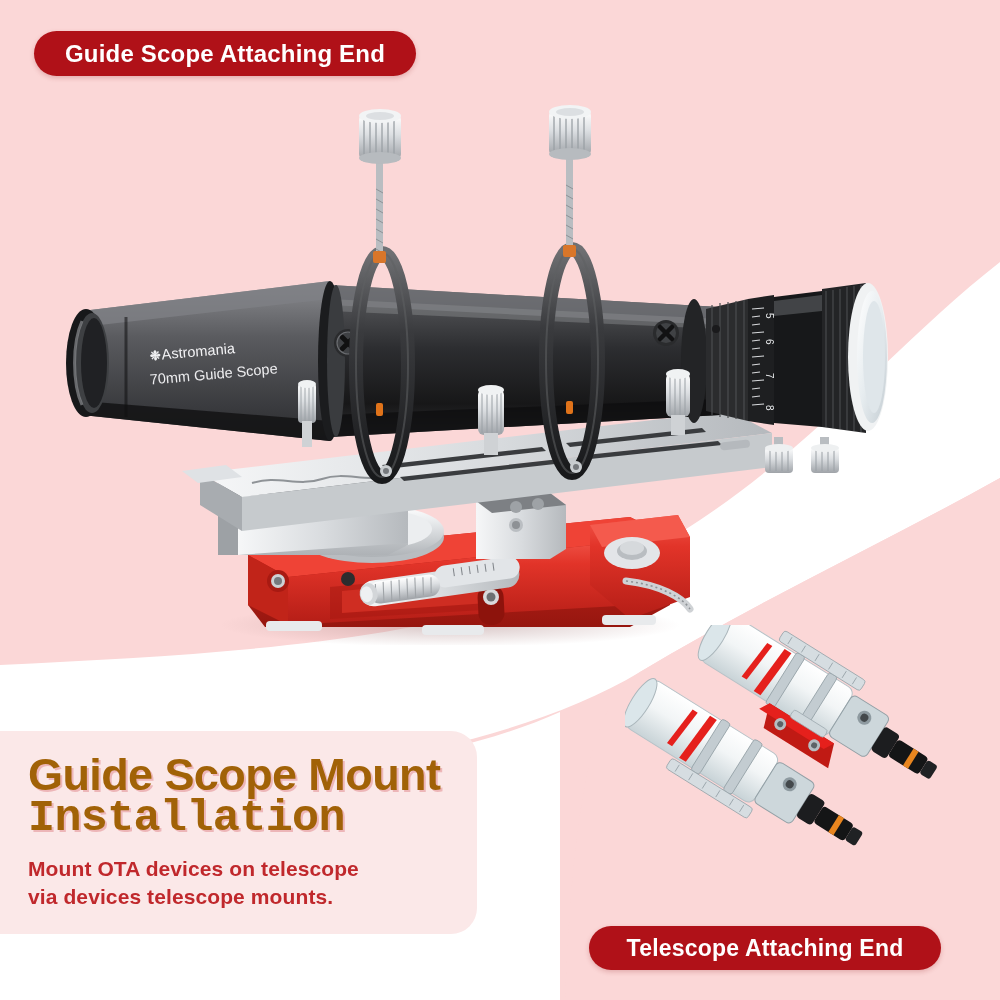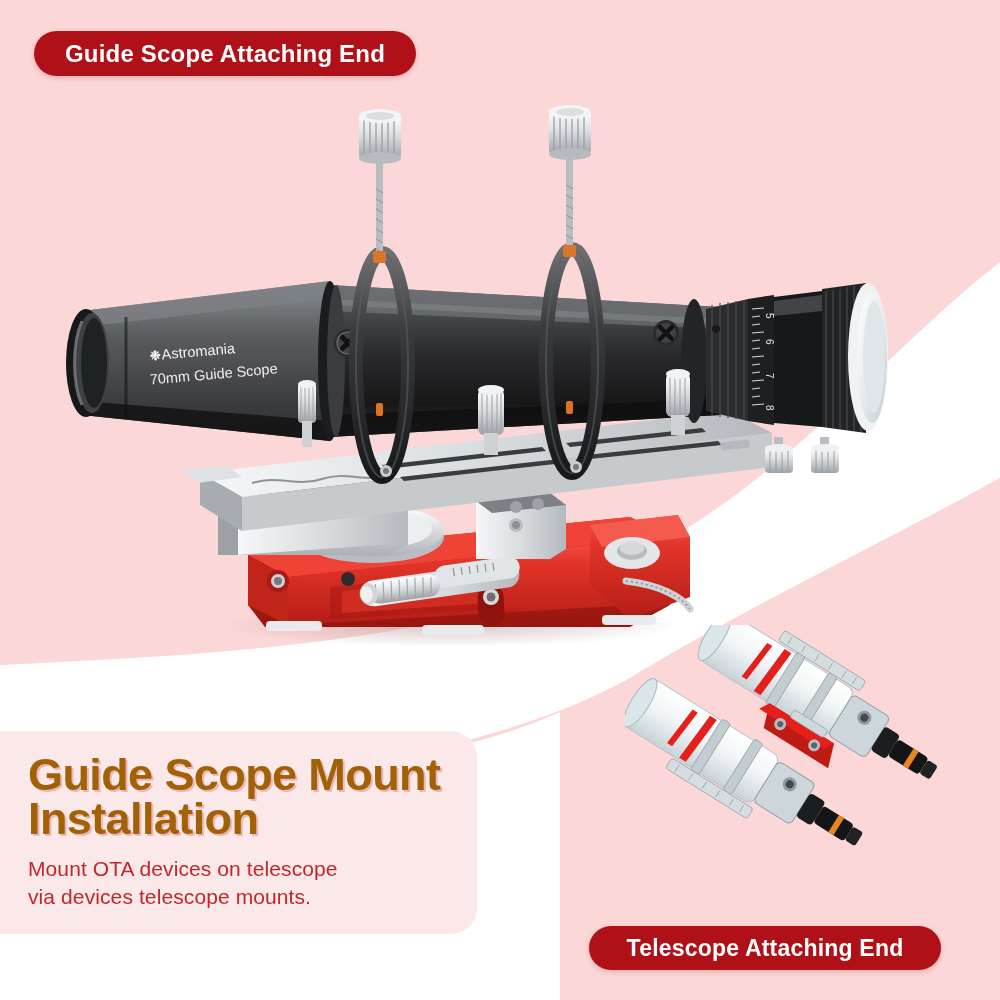--- a/index.html
+++ b/index.html
@@ -33,24 +33,24 @@
     border-radius:26px;
     background:#FBE8E8;
   }
   #text-inner{position:absolute;left:56px;top:22px;width:430px;}
   #headline{
     font-size:45px;line-height:.98;font-weight:bold;
     color:#B5141B;margin:0;
     text-shadow:2px 2px 0 rgba(226,140,143,.55);
     letter-spacing:-0.6px;
   }
-  #headline .l2{display:block;}
+  #headline .l2{display:block;font-family:Liberation Mono, monospace;}
   #subcopy{
     margin:14px 0 0 0;font-size:21px;line-height:1.33;color:#C0282C;
-    font-weight:400;letter-spacing:.1px;
+    font-weight:700;letter-spacing:.1px;
   }
   #subcopy .sl{display:block;}
 
   
   .art{position:absolute;}
   #main-product{left:30px;top:85px;width:880px;height:560px;}
   #inset-product{left:625px;top:625px;width:360px;height:300px;}
 </style>
 </head>
 <body>

